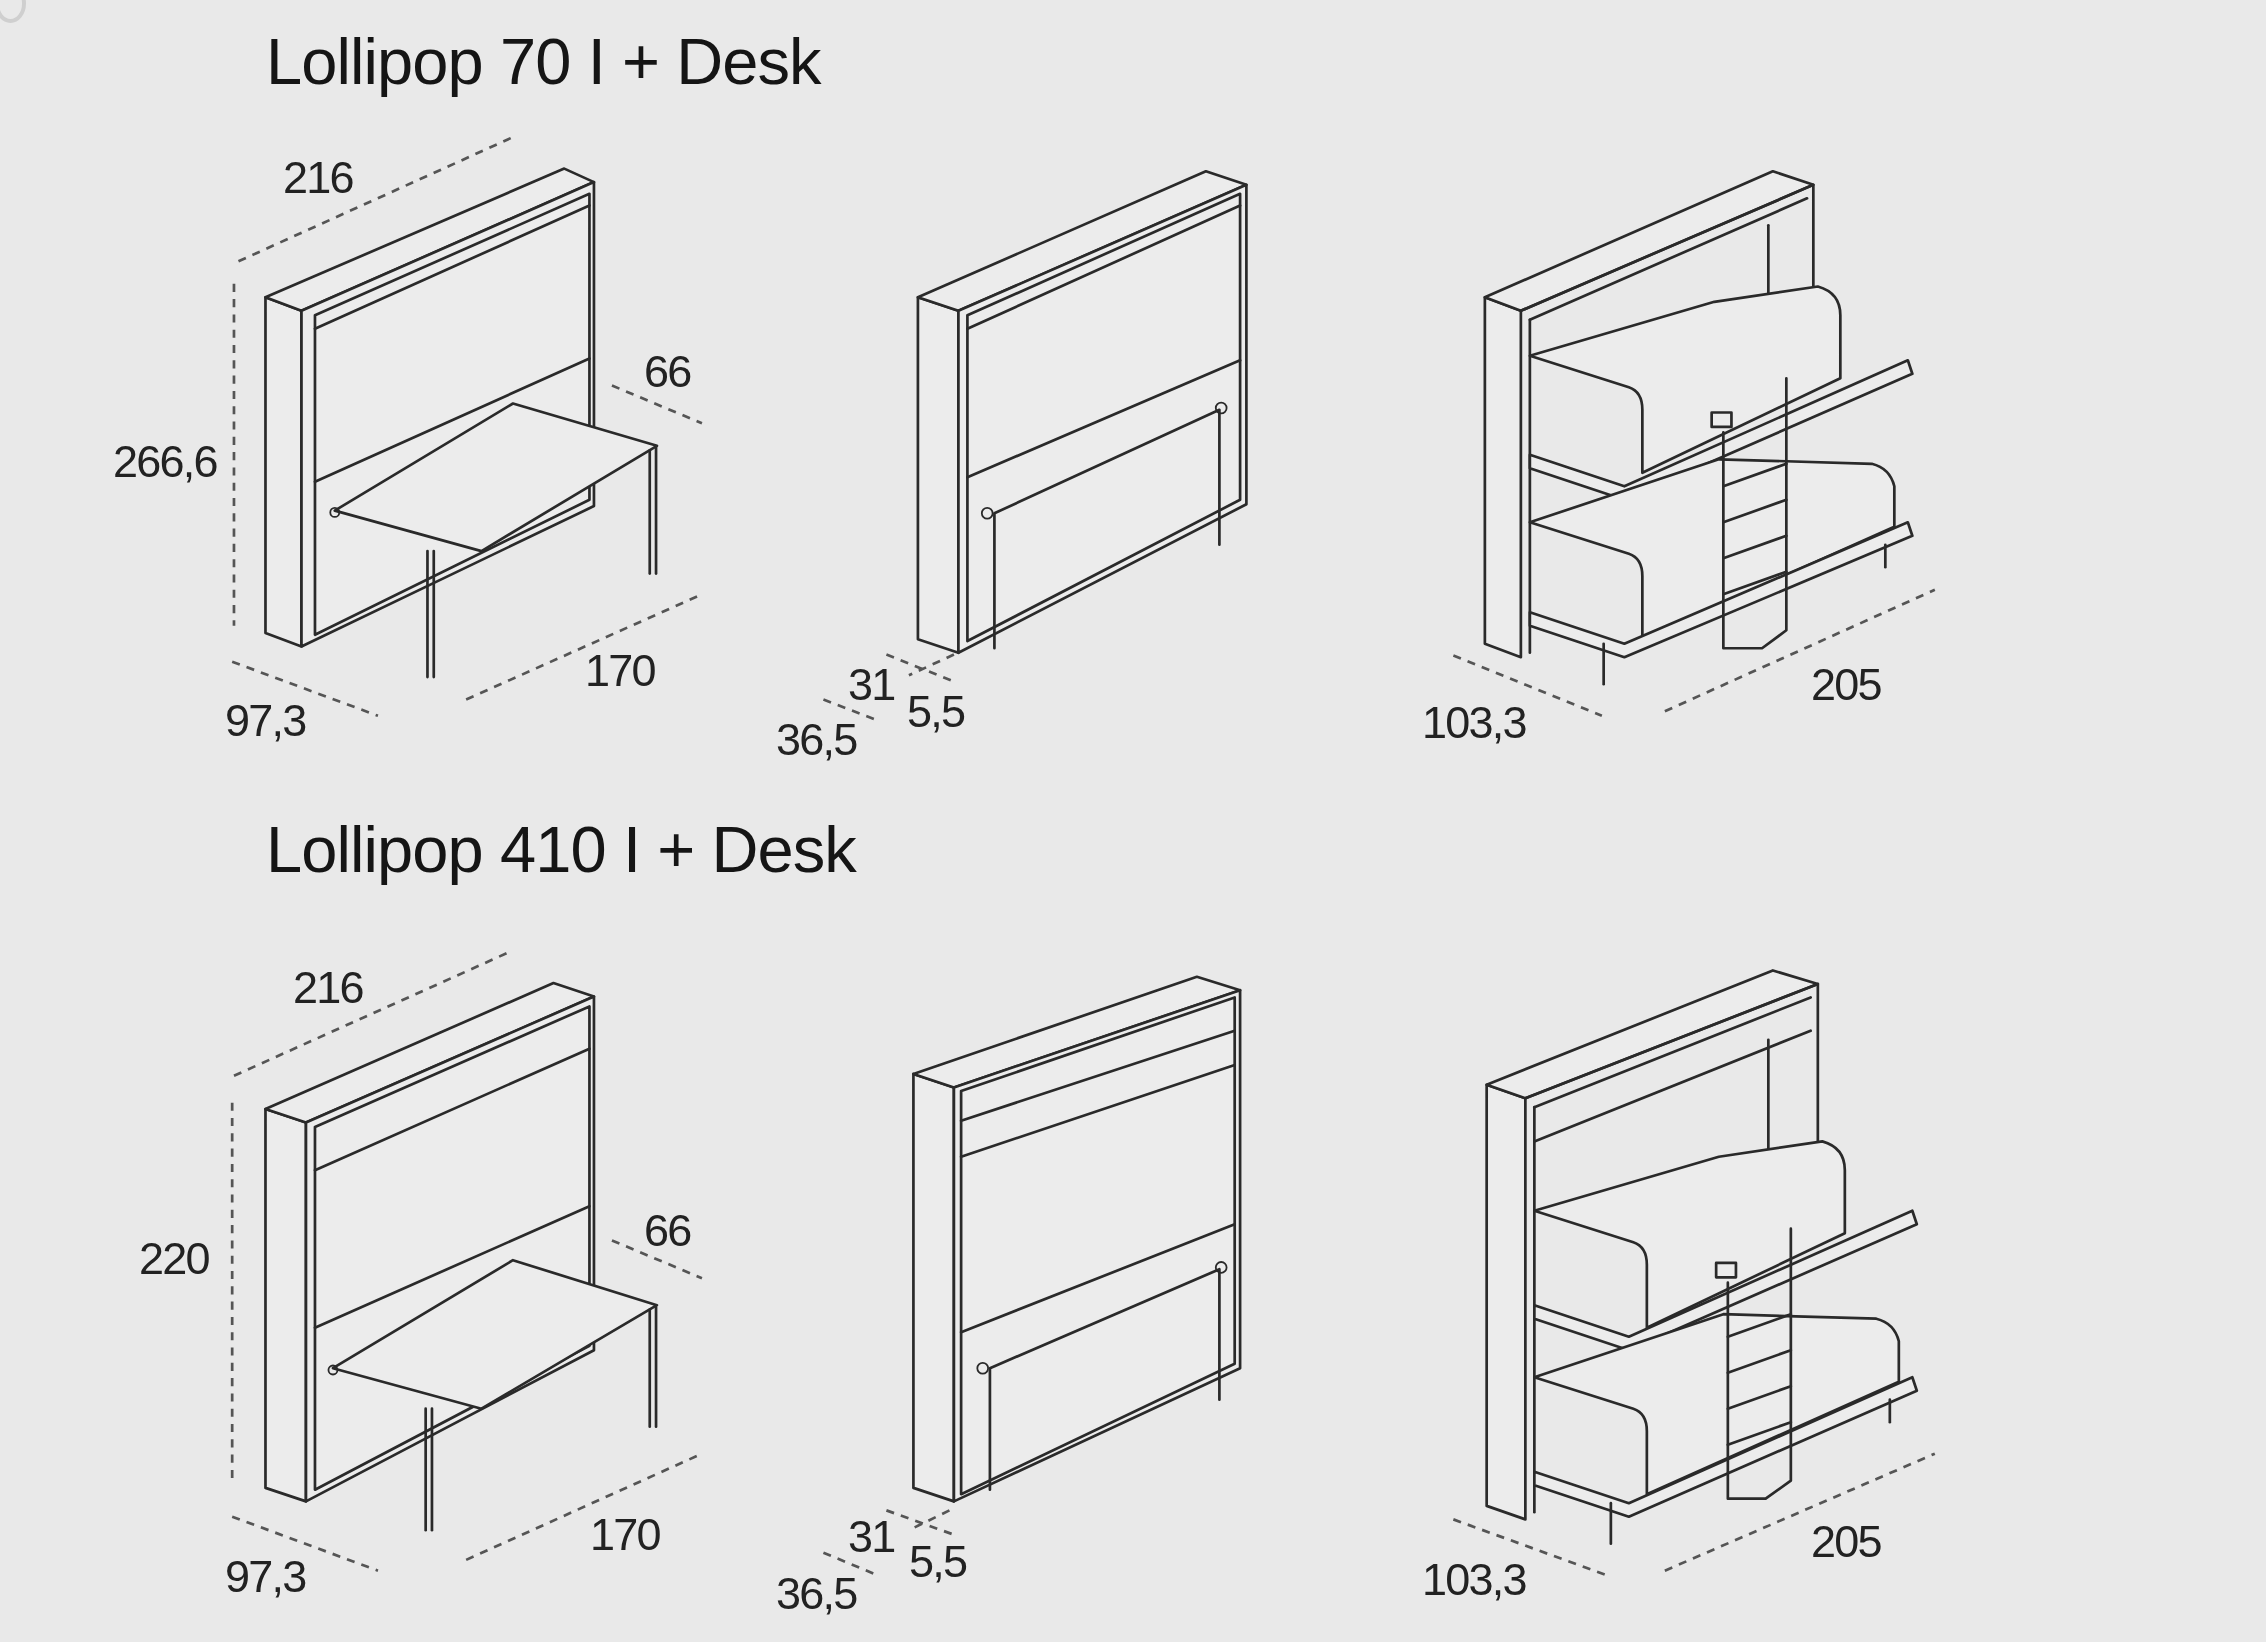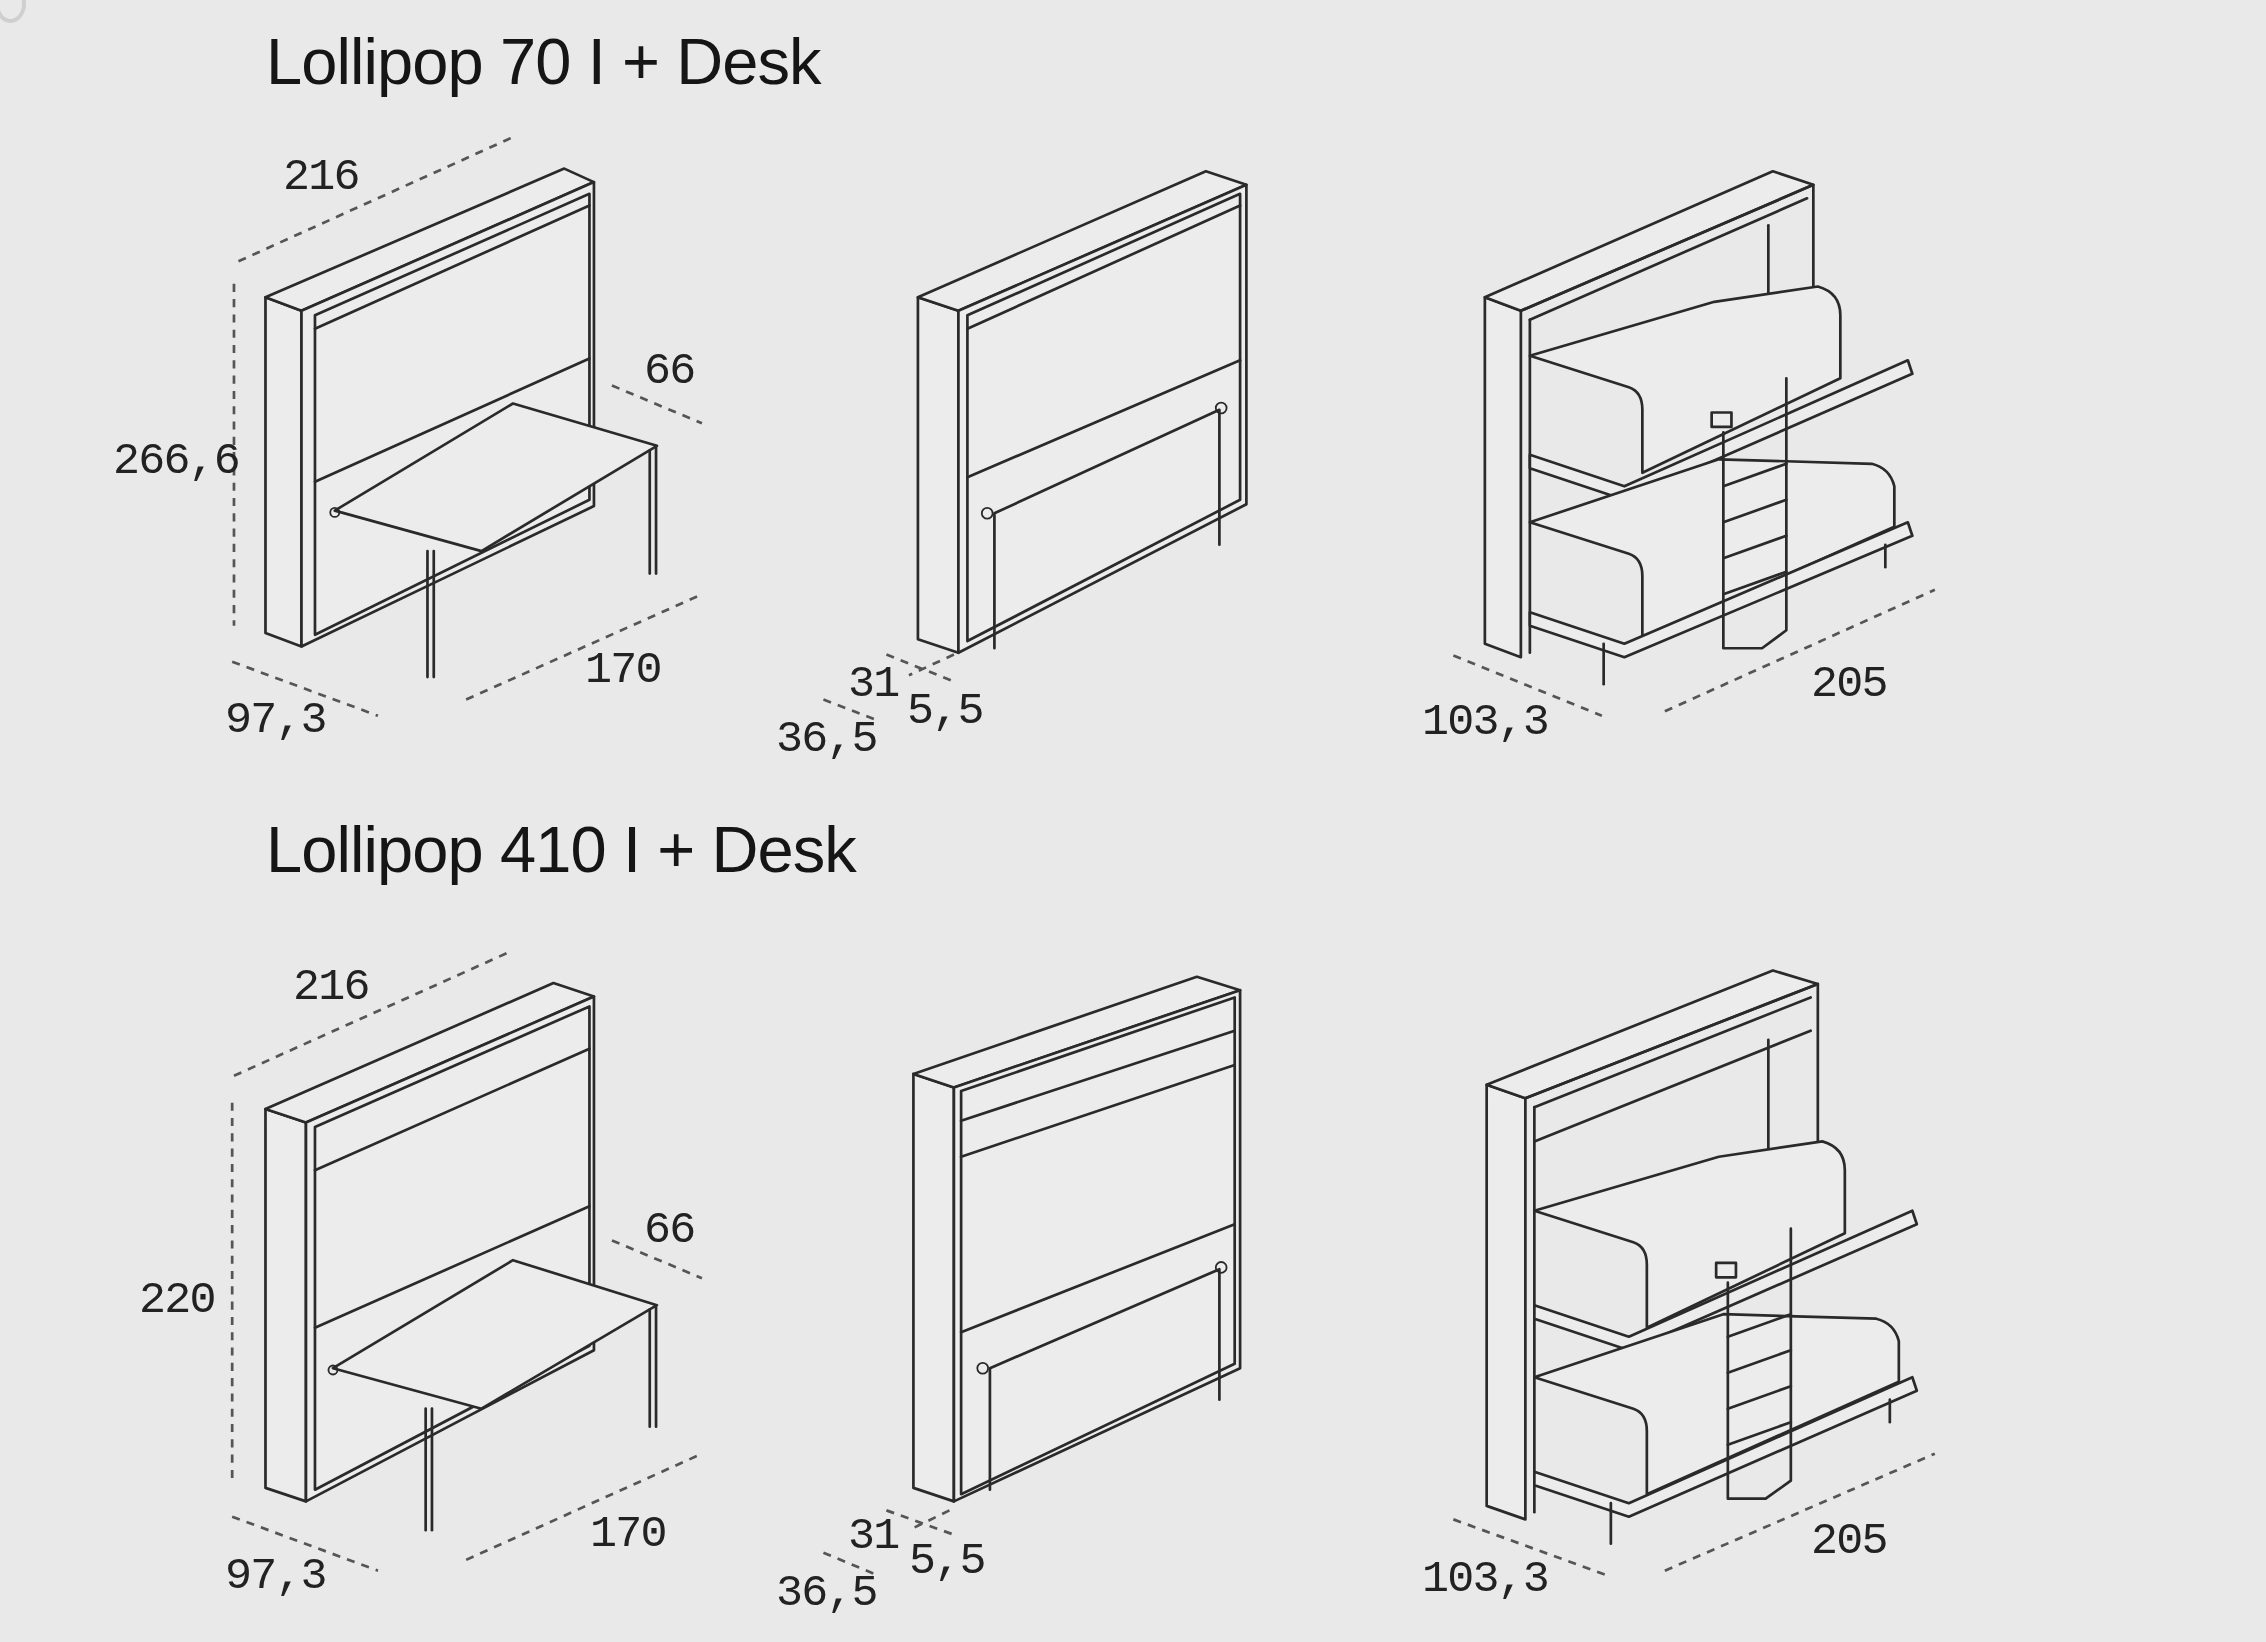--- a/index.html
+++ b/index.html
@@ -5,21 +5,21 @@
   html, body { margin:0; padding:0; }
   body {
     width:2266px; height:1643px; background:#e9e9e9; position:relative; overflow:hidden;
     font-family:"Liberation Sans", "DejaVu Sans", sans-serif; color:#1a1a1a;
   }
   .corner-mark { position:absolute; left:-5.4px; top:-16px; width:23.4px; height:31px;
     border:4.5px solid #cfcfcf; border-radius:50%; }
   .title { position:absolute; font-size:65px; font-weight:400; letter-spacing:-0.9px;
     line-height:1; white-space:nowrap; color:#151515; }
   .dim { position:absolute; font-size:45px; font-weight:400; line-height:1;
-    letter-spacing:-1.8px; color:#222; white-space:nowrap;font-family:Liberation Mono, monospace; }
+    letter-spacing:-1.8px; color:#222; white-space:nowrap; }
   svg.drawing { position:absolute; left:0; top:0; width:2266px; height:1643px; }
   .ln { fill:none; stroke:#2a2a2a; stroke-width:3; stroke-linejoin:round; stroke-linecap:round; }
   .fl { fill:#ececec; stroke:#2a2a2a; stroke-width:3; stroke-linejoin:round; }
   .thin { fill:none; stroke:#2a2a2a; stroke-width:2; }
   .dash { fill:none; stroke:#555; stroke-width:3; stroke-dasharray:9 8; }
 </style>
 </head>
 <body>
 
 <div class="corner-mark"></div>
@@ -163,21 +163,21 @@
 <div class="dim" style="left:848px; top:662px;">31</div>
 <div class="dim" style="left:907px; top:689px;">5,5</div>
 <div class="dim" style="left:776px; top:717px;">36,5</div>
 
 <div class="dim" style="left:1422px; top:700px;">103,3</div>
 <div class="dim" style="left:1811px; top:662px;">205</div>
 
 <div class="title" style="left:266px; top:817px;">Lollipop 410 I + Desk</div>
 
 <div class="dim" style="left:293px; top:965px;">216</div>
-<div class="dim" style="left:139px; top:1278px;">220</div>
+<div class="dim" style="left:139px; top:1236px;">220</div>
 <div class="dim" style="left:644px; top:1208px;">66</div>
 <div class="dim" style="left:225px; top:1554px;">97,3</div>
 <div class="dim" style="left:590px; top:1512px;">170</div>
 
 <div class="dim" style="left:848px; top:1514px;">31</div>
 <div class="dim" style="left:909px; top:1539px;">5,5</div>
 <div class="dim" style="left:776px; top:1571px;">36,5</div>
 
 <div class="dim" style="left:1422px; top:1557px;">103,3</div>
 <div class="dim" style="left:1811px; top:1519px;">205</div>

